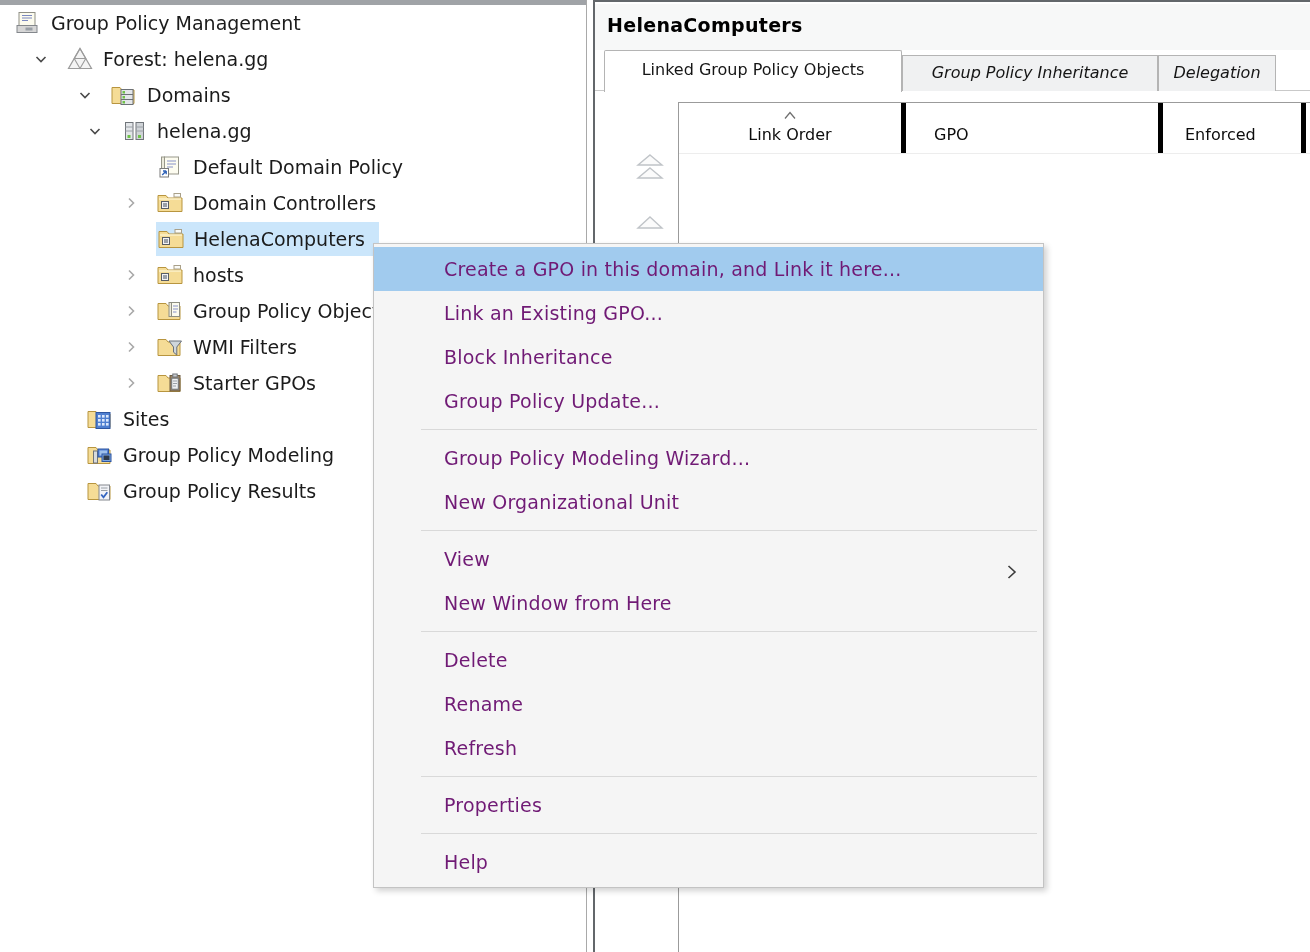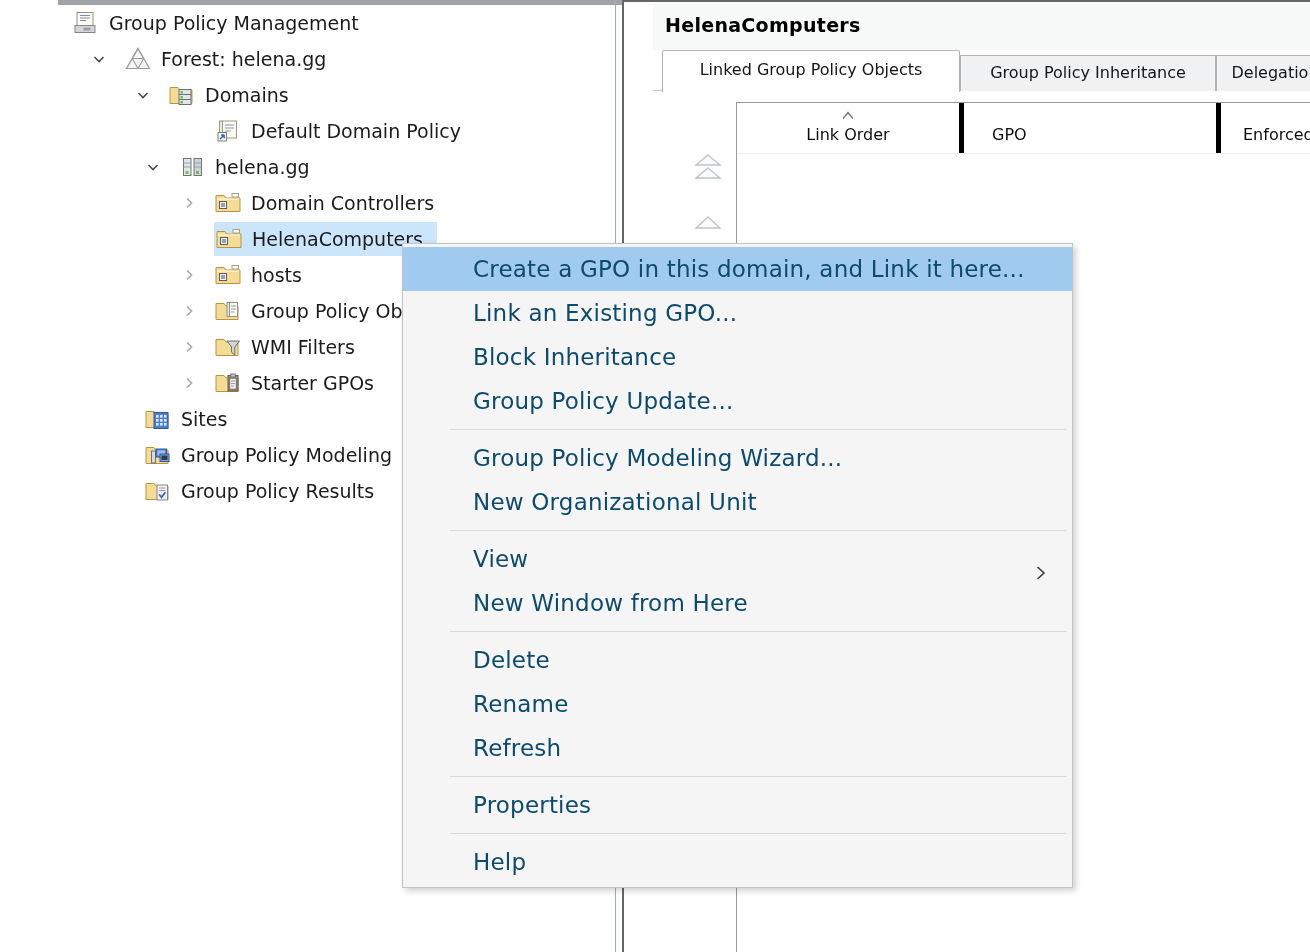--- a/index.html
+++ b/index.html
@@ -1,19 +1,19 @@
 <!DOCTYPE html>
 <html><head>
 <meta charset="utf-8">
 <style>
   html,body{margin:0;padding:0;background:#fff;}
   #page{position:relative;width:1310px;height:952px;overflow:hidden;
         font-family:"DejaVu Sans","Liberation Sans",sans-serif;color:#1b1b1b;
         -webkit-font-smoothing:antialiased;}
-  .abs{position:absolute;margin-left:29px;}
+  .abs{position:absolute;}
 
   
   #left-pane{left:0;top:0;width:586px;height:952px;background:#fff;}
   #left-top-edge{left:0;top:0;width:586px;height:5px;background:#a0a3a7;}
   #tree{left:0;top:5px;width:586px;}
   .trow{height:36px;display:flex;align-items:center;font-size:19px;white-space:nowrap;cursor:default;}
   .chev{width:34px;height:18px;flex:0 0 34px;display:flex;align-items:center;}
   .chev svg{display:block;}
   .ticon{width:28px;height:26px;flex:0 0 28px;margin-right:9px;}
   .ticon svg{display:block;}
@@ -26,40 +26,40 @@
 
   
   #right-pane{left:595px;top:0;width:715px;height:952px;background:#fff;border-top:2px solid #63676b;box-sizing:border-box;}
   #title-area{left:0;top:2px;width:715px;height:46px;background:#f7f8f8;}
   #pane-title{margin:10px 0 0 12px;font-size:19px;font-weight:bold;letter-spacing:.3px;color:#000;}
 
   #tabstrip{left:0;top:48px;width:715px;height:41px;}
   #tabstrip .strip-line{position:absolute;left:0;bottom:0;width:715px;height:1px;background:#c9c9c9;}
   .tab{position:absolute;box-sizing:border-box;text-align:center;font-size:16px;color:#151515;
        border:1px solid #b4b4b4;background:#f0f1f2;}
-  .tab.inactive{top:5px;height:36px;line-height:34px;border-bottom:none;}
+  .tab.inactive{top:5px;height:36px;line-height:34px;border-bottom:none;font-style:italic;}
   .tab.active{top:0;height:42px;line-height:38px;background:#fff;border-bottom:none;z-index:2;border-radius:2px 2px 0 0;}
 
   
   #gpo-table{left:83px;top:100px;width:632px;height:852px;border-top:1px solid #9b9b9b;border-left:1px solid #9b9b9b;box-sizing:border-box;background:#fff;}
   #thead{display:flex;height:50px;border-bottom:1px solid #ededed;}
   .hcell{box-sizing:border-box;border-right:5px solid #000000;height:50px;font-size:16px;color:#0c0c0c;
          display:flex;align-items:flex-end;padding-bottom:9px;position:relative;}
   .hcell.c0{width:227px;justify-content:center;}
   .hcell.c1{width:257px;padding-left:28px;}
   .hcell.c2{width:143px;padding-left:22px;}
   .hfill{width:4px;border-right:none;}
   #sort-caret{position:absolute;top:2px;left:50%;transform:translateX(-50%);}
 
   .move-btn{position:absolute;background:transparent;border:none;padding:0;cursor:default;}
 
   
   #context-menu{left:373px;top:243px;width:671px;box-sizing:border-box;background:#f5f5f5;
       border:1px solid #c3c3c3;box-shadow:3px 3px 6px rgba(0,0,0,.18);z-index:10;padding:3px 0;}
-  .mitem{height:44px;line-height:44px;padding-left:70px;font-size:23px;letter-spacing:.2px;color:#0c4a6e;
+  .mitem{height:44px;line-height:44px;padding-left:70px;font-size:19px;letter-spacing:.2px;color:#701a75;
          position:relative;white-space:nowrap;cursor:default;}
   .mitem.hl{background:#a1cbee;}
   .msep{height:1px;background:#d9d9d9;margin:6px 6px 6px 47px;}
   .subarrow{position:absolute;right:26px;top:14px;}
 </style>
 </head>
 <body>
 
 <div id="page">
 
@@ -106,50 +106,50 @@
               <rect x="11" y="7.5" width="12" height="15" fill="#e3e6e9" stroke="#6c7176"></rect>
               <path d="M11 12.5 h12 M11 17.5 h12" stroke="#6c7176" stroke-width="1"></path>
               <rect x="12.5" y="9" width="2.5" height="2.5" fill="#6fc24a"></rect>
               <rect x="12.5" y="14" width="2.5" height="2.5" fill="#6fc24a"></rect>
               <rect x="12.5" y="19" width="2.5" height="2.5" fill="#6fc24a"></rect>
             </svg>
         </span>
         <span class="tlabel">Domains</span>
       </div>
 
+      <div class="trow" style="padding-left:86px">
+        <span class="chev">
+          <svg width="18" height="18" viewBox="0 0 18 18">
+              <path d="M4.5 7 L9 11.5 L13.5 7" fill="none" stroke="#4a4a4a" stroke-width="1.6"></path>
+            </svg>
+        </span>
+        <span class="ticon">
+          <svg width="28" height="26" viewBox="0 0 28 26">
+              <rect x="5.5" y="4.5" width="7.5" height="17" fill="#e3e6e9" stroke="#70757a"></rect>
+              <rect x="16" y="4.5" width="7.5" height="17" fill="#cfd3d7" stroke="#70757a"></rect>
+              <path d="M5.5 9 h7.5 M5.5 13 h7.5 M16 9 h7.5 M16 13 h7.5" stroke="#9aa0a6" stroke-width="1"></path>
+              <rect x="7.5" y="17" width="3" height="3" fill="#6fc24a"></rect>
+              <rect x="18" y="17" width="3" height="3" fill="#6fc24a"></rect>
+            </svg>
+        </span>
+        <span class="tlabel">helena.gg</span>
+      </div>
+
       <div class="trow" style="padding-left:122px">
         <span class="chev"></span>
         <span class="ticon">
           <svg width="28" height="26" viewBox="0 0 28 26">
               <rect x="5.5" y="3" width="3" height="17" fill="#eceadb" stroke="#97978a"></rect>
               <rect x="8.5" y="3" width="14" height="17" fill="#fdfcf0" stroke="#97978a"></rect>
               <path d="M11 7 h9 M11 10 h9 M11 13 h6" stroke="#8892c8" stroke-width="1.2" fill="none"></path>
               <rect x="4" y="14.5" width="8.5" height="8.5" fill="#ffffff" stroke="#7a7a7a"></rect>
               <path d="M6.2 21 L10.2 17 M10.2 17 h-3.2 M10.2 17 v3.2" stroke="#2f62b8" stroke-width="1.4" fill="none"></path>
             </svg>
         </span>
         <span class="tlabel">Default Domain Policy</span>
-      </div>
-
-      <div class="trow" style="padding-left:86px">
-        <span class="chev">
-          <svg width="18" height="18" viewBox="0 0 18 18">
-              <path d="M4.5 7 L9 11.5 L13.5 7" fill="none" stroke="#4a4a4a" stroke-width="1.6"></path>
-            </svg>
-        </span>
-        <span class="ticon">
-          <svg width="28" height="26" viewBox="0 0 28 26">
-              <rect x="5.5" y="4.5" width="7.5" height="17" fill="#e3e6e9" stroke="#70757a"></rect>
-              <rect x="16" y="4.5" width="7.5" height="17" fill="#cfd3d7" stroke="#70757a"></rect>
-              <path d="M5.5 9 h7.5 M5.5 13 h7.5 M16 9 h7.5 M16 13 h7.5" stroke="#9aa0a6" stroke-width="1"></path>
-              <rect x="7.5" y="17" width="3" height="3" fill="#6fc24a"></rect>
-              <rect x="18" y="17" width="3" height="3" fill="#6fc24a"></rect>
-            </svg>
-        </span>
-        <span class="tlabel">helena.gg</span>
       </div>
 
       <div class="trow" style="padding-left:122px">
         <span class="chev">
           <svg width="18" height="18" viewBox="0 0 18 18">
               <path d="M7 4.5 L11.5 9 L7 13.5" fill="none" stroke="#a9a9a9" stroke-width="1.6"></path>
             </svg>
         </span>
         <span class="ticon">
           <svg width="28" height="26" viewBox="0 0 28 26">

